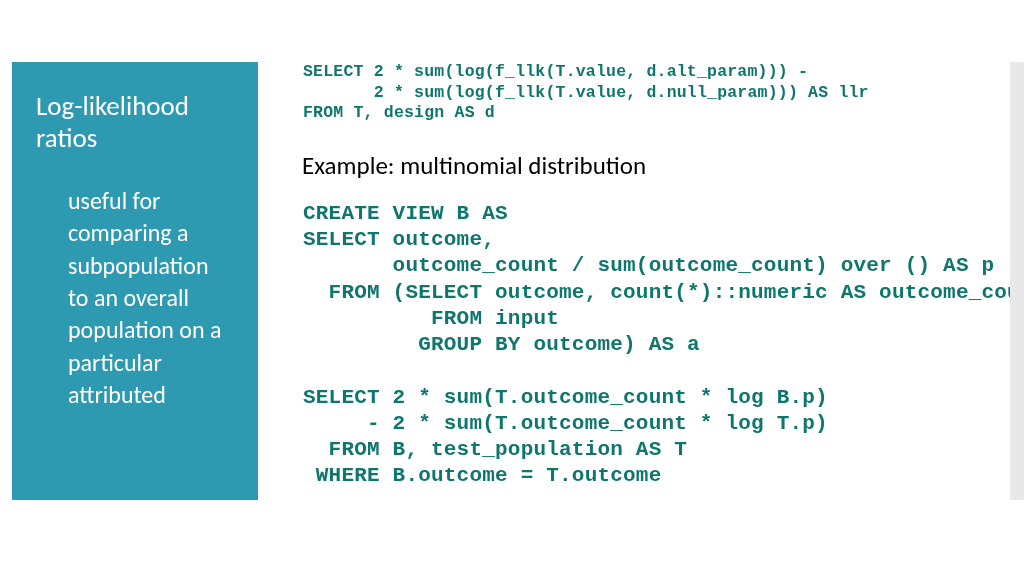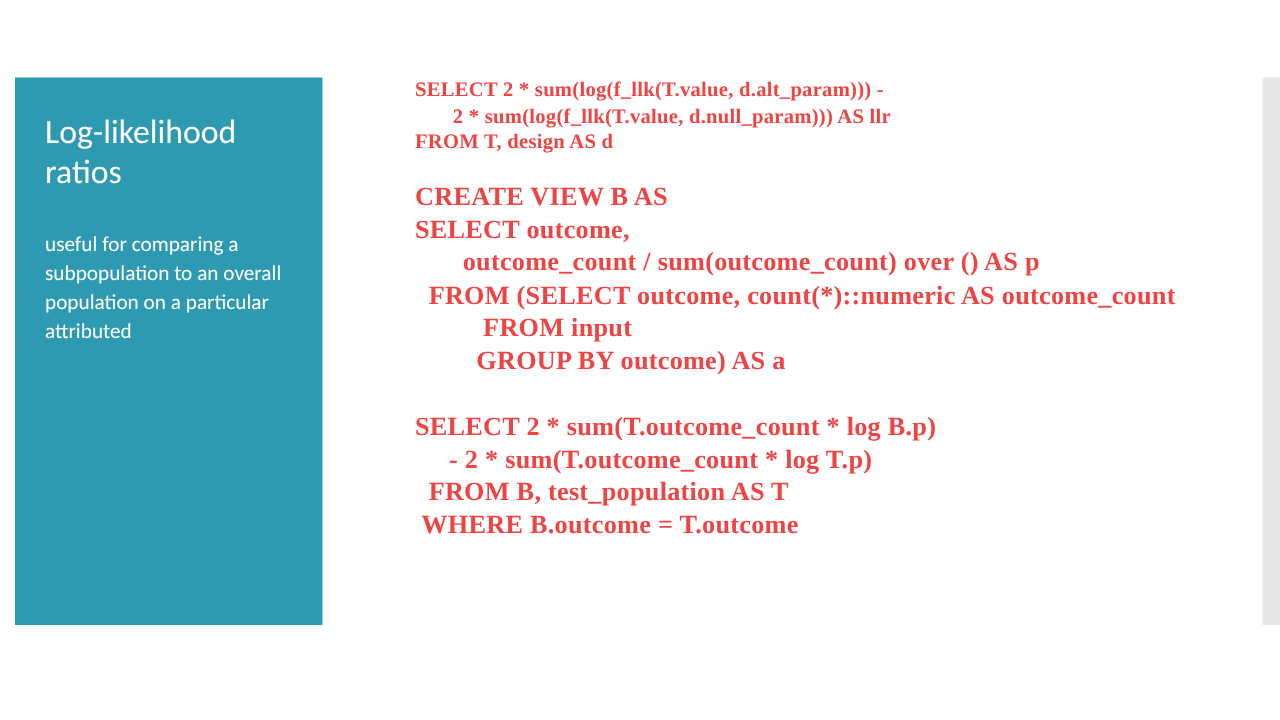--- a/index.html
+++ b/index.html
@@ -21,39 +21,40 @@
       color: #ffffff;
       padding: 28px 24px 20px 24px;
     }
     .sidebar-title {
       font-size: 27px;
       font-weight: 400;
       line-height: 1.2;
       margin-bottom: 30px;
     }
     .sidebar-sub {
-      font-size: 17px;
+      font-size: 24px;
       font-weight: 400;
       line-height: 1.35;
+      margin-left: 32px;
     }
     .main {
       position: absolute;
       left: 300px;
       top: 62px;
       right: 40px;
     }
     .code-block {
-      font-family: Liberation Serif, serif;
+      font-family: Liberation Mono, monospace;
       font-size: 16.5px;
       font-weight: bold;
       line-height: 1.25;
-      color: #ef4444;
+      color: #0f766e;
       white-space: pre;
       letter-spacing: 0.2px;
-      margin-left: 32px;
+      margin-left: 3px;
     }
     .code-block.bottom {
       font-size: 21px;
       margin-top: 20px;
     }
     .subtitle {
       font-size: 25px;
       font-weight: 400;
       color: #000000;
       margin-top: 26px;
@@ -74,20 +75,21 @@
 
 <div class="sidebar">
   <div class="sidebar-title">Log-likelihood ratios</div>
   <div class="sidebar-sub">useful for comparing a subpopulation to an overall population on a particular attributed</div>
 </div>
 
 <div class="main">
   <pre class="code-block" id="code-top">SELECT 2 * sum(log(f_llk(T.value, d.alt_param))) -
        2 * sum(log(f_llk(T.value, d.null_param))) AS llr
 FROM T, design AS d</pre>
+  <div class="subtitle">Example: multinomial distribution</div>
   <pre class="code-block bottom" id="code-bottom">CREATE VIEW B AS
 SELECT outcome,
        outcome_count / sum(outcome_count) over () AS p
   FROM (SELECT outcome, count(*)::numeric AS outcome_count
           FROM input
          GROUP BY outcome) AS a
 
 SELECT 2 * sum(T.outcome_count * log B.p)
      - 2 * sum(T.outcome_count * log T.p)
   FROM B, test_population AS T

